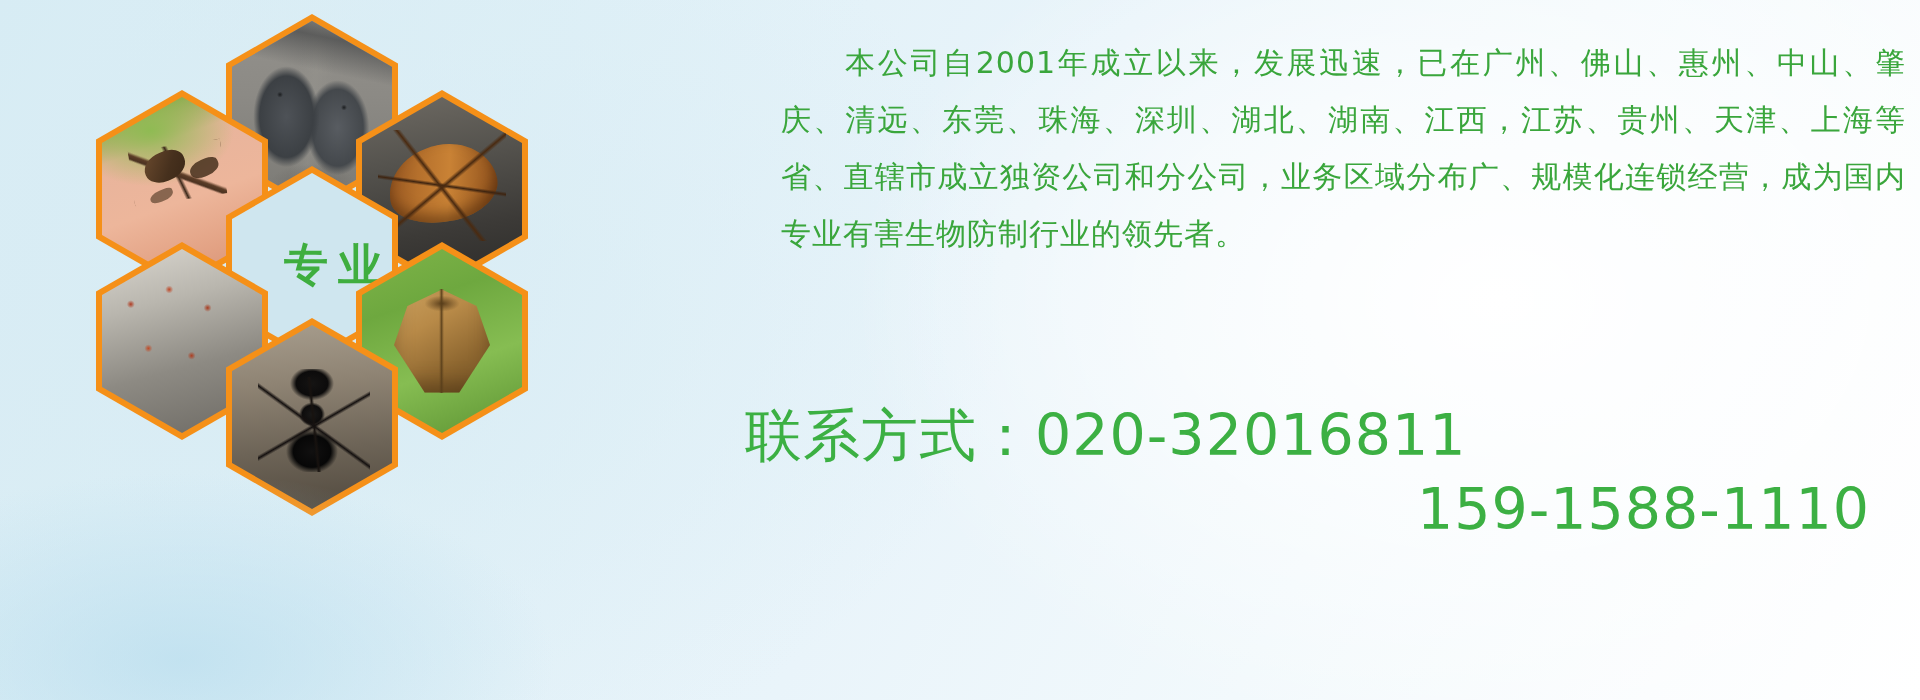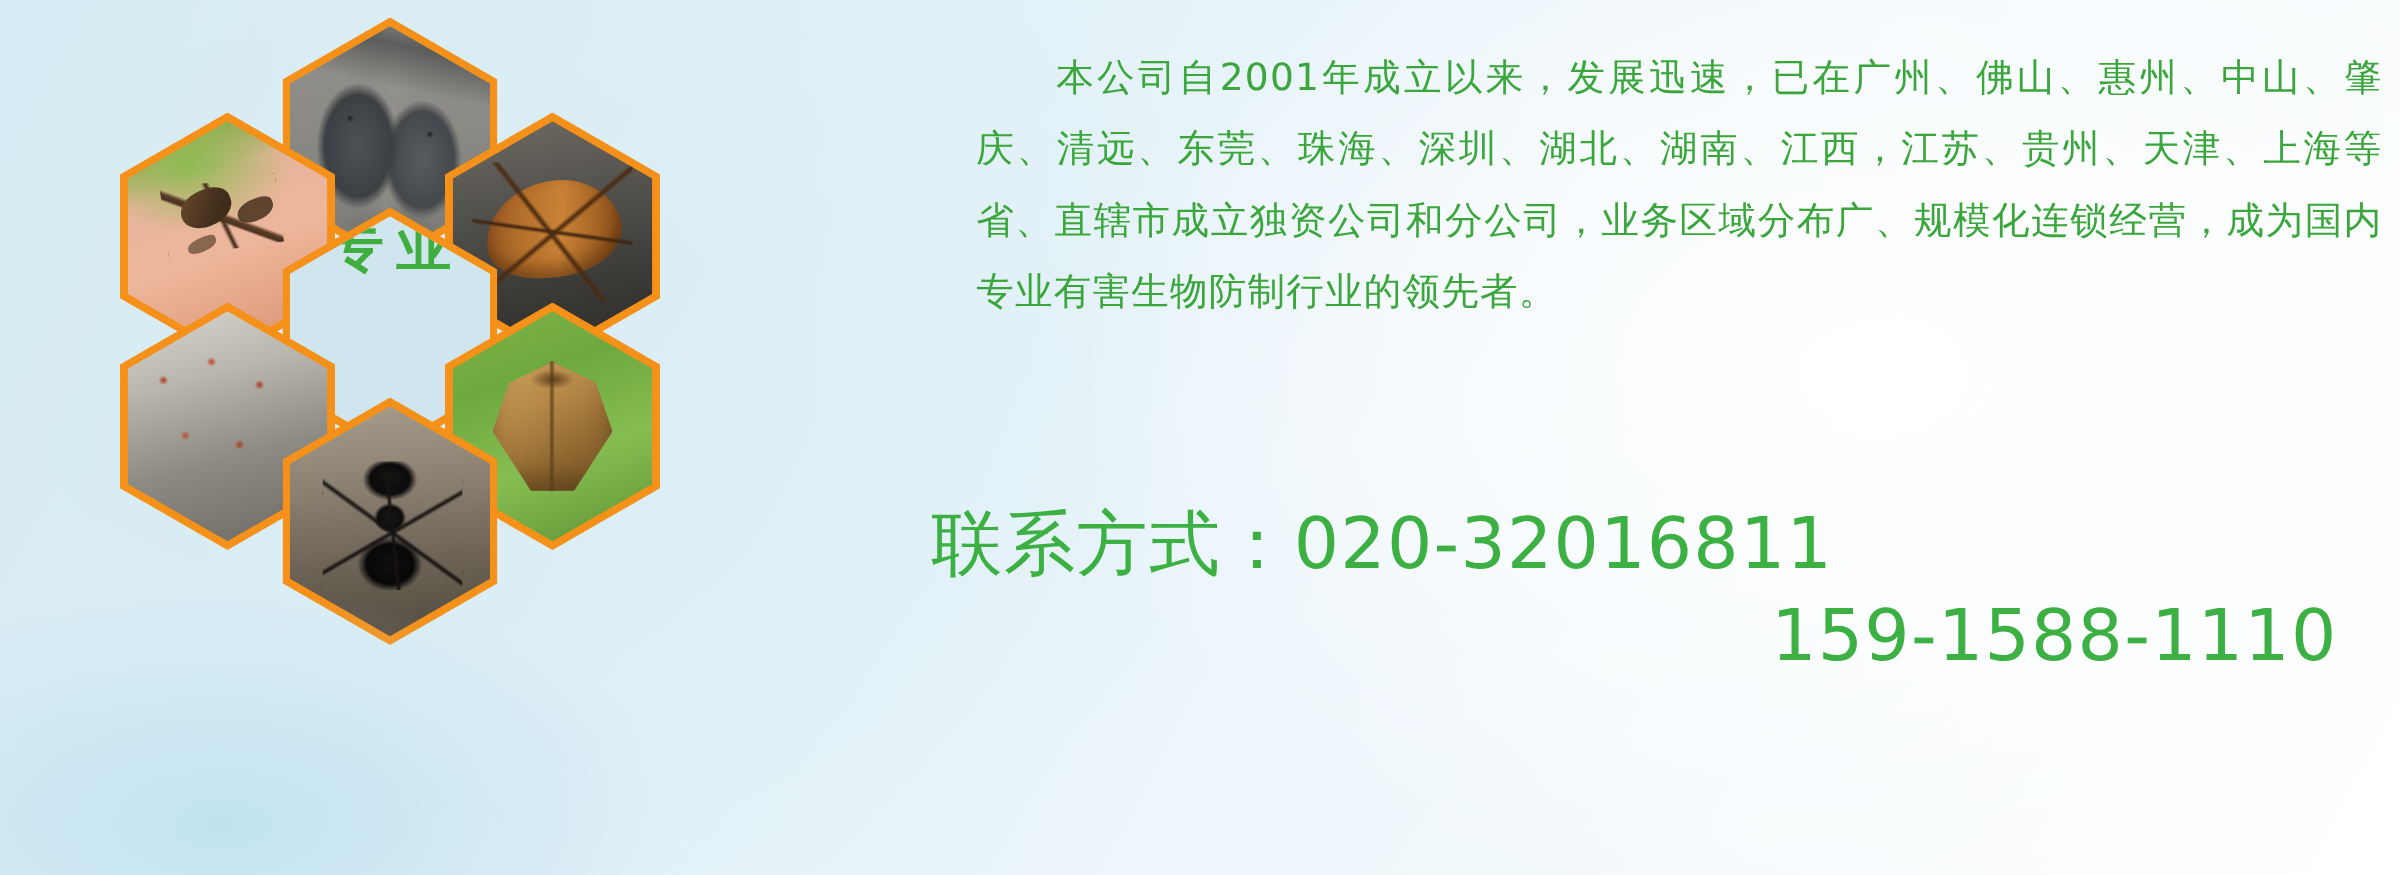--- a/index.html
+++ b/index.html
@@ -52,22 +52,22 @@
   .hex.h-mosquito  { left: 18px;  top: 82px; }
   .hex.h-center    { left: 148px; top: 158px; }
   .hex.h-flies     { left: 18px;  top: 234px; }
   .hex.h-bug       { left: 278px; top: 234px; }
   .hex.h-ant       { left: 148px; top: 310px; }
 
   
   .hex.h-center .inner { background: #cfe6ef; }
   .slogan {
     position: absolute; inset: 0;
-    display: flex; flex-direction: row;
-    align-items: flex-start; justify-content: center;
+    display: flex; flex-direction: column;
+    align-items: flex-end; justify-content: center;
     gap: 4px;
   }
   .slogan span {
     color: #3fae3f;
     font-weight: 700;
     font-size: 44px;
     letter-spacing: 10px;
     text-indent: 10px;
     line-height: 1.12;
     font-family: "DejaVu Sans", "Liberation Sans", sans-serif;

